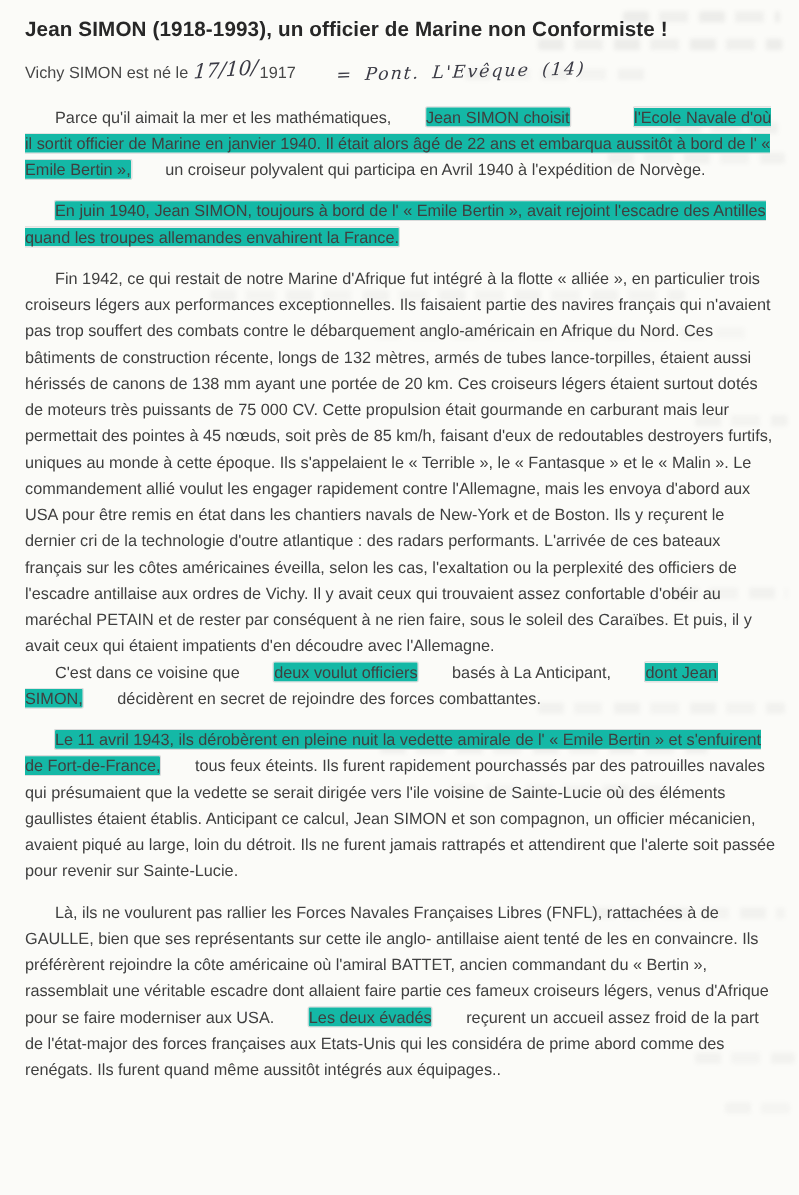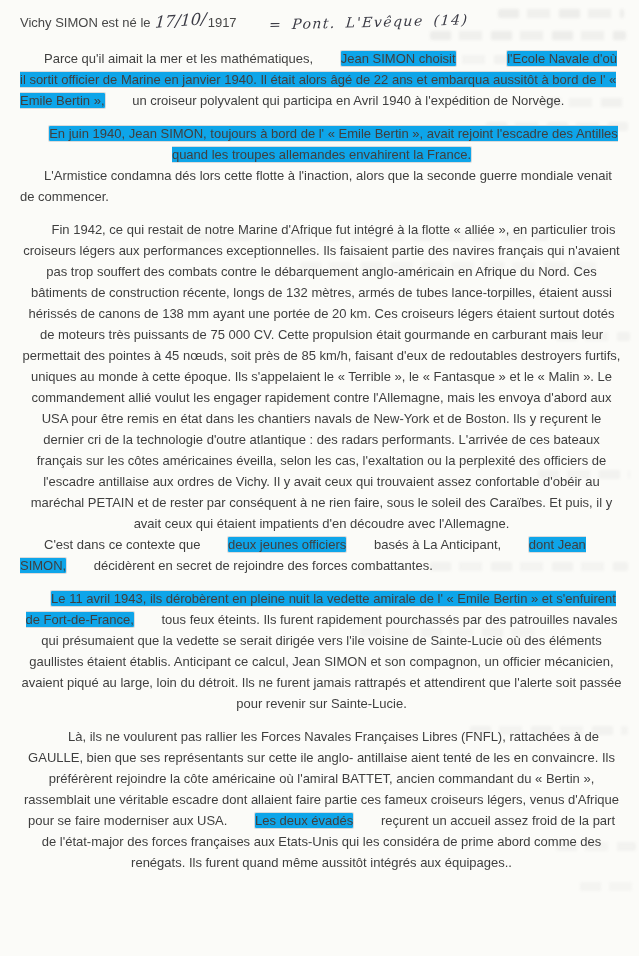--- a/index.html
+++ b/index.html
@@ -15,23 +15,23 @@
     margin:2px 0 13px 0; letter-spacing:0.1px;
   }
   .birth-line { font-size:13px; color:#474747; margin:0 0 17px 0; white-space:nowrap; }
   .hand {
     font-family:"DejaVu Serif", serif; font-style:italic; color:#3b3b45;
     display:inline-block;
   }
   .hand-date { font-size:16px; transform:rotate(-4deg) skewX(-8deg); margin:0 1px; position:relative; top:-1px; }
   .hand-note { font-size:14px; margin-left:32px; transform:rotate(-1.5deg) skewX(-6deg); letter-spacing:1.5px; word-spacing:4px; }
   .para { font-size:13px; line-height:21px; margin:0; text-align:left; }
-  .para.gap { margin-top:12px;text-align:center; }
+  .para.gap { margin-top:12px; }
   .seg { border-radius:1px;margin-left:24px; }
-  .hl { background:#0ea5e9; box-shadow:0 0 0 1px #dbdbdb; }
+  .hl { background:#14b8a6; box-shadow:0 0 0 1px #dbdbdb; }
   
   .artifacts { position:absolute; inset:0; z-index:1; pointer-events:none; }
   .art {
     position:absolute; height:9px; border-radius:2px;
     filter:blur(1.7px); opacity:0.30;
     background:repeating-linear-gradient(90deg,
       rgba(128,128,128,0.38) 0 21px, rgba(128,128,128,0) 21px 29px,
       rgba(128,128,128,0.30) 29px 52px, rgba(128,128,128,0) 52px 61px);
   }
 </style>
@@ -50,31 +50,31 @@
   <div class="art" style="left:538px; top:470px; width:92px;  opacity:0.2;"></div>
   <div class="art" style="left:430px; top:562px; width:198px; opacity:0.2;"></div>
   <div class="art" style="left:304px; top:594px; width:262px; opacity:0.22;"></div>
   <div class="art" style="left:360px; top:628px; width:182px; opacity:0.18;"></div>
   <div class="art" style="left:470px; top:726px; width:158px; opacity:0.2;"></div>
   <div class="art" style="left:556px; top:842px; width:80px;  opacity:0.18;"></div>
   <div class="art" style="left:580px; top:882px; width:52px;  opacity:0.16;"></div>
 </div>
 
 <div class="doc">
+  <h1 class="title">Jean SIMON (1918-1993), un officier de Marine non Conformiste !</h1>
 
   <div class="birth-line"><span>Vichy SIMON est né le</span>
     <span class="hand hand-date">17/10/</span><span>1917</span><span class="hand hand-note">= Pont. L'Evêque (14)</span>
   </div>
 
   <p class="para"><span class="seg">Parce qu'il  aimait la mer et les mathématiques, </span><span class="seg hl">Jean SIMON choisit</span><span class="seg">  </span><span class="seg hl">l'Ecole Navale d'où il sortit officier de Marine en janvier 1940. Il était alors âgé de 22 ans et embarqua aussitôt à bord de l' « Emile Bertin »,</span><span class="seg">  un croiseur polyvalent qui participa en Avril 1940 à l'expédition de Norvège.</span></p>
 
   <p class="para gap"><span class="seg hl">En juin 1940, Jean SIMON,  toujours à bord de l' « Emile Bertin », avait rejoint l'escadre des Antilles quand les troupes allemandes envahirent la France.</span></p>
 
-  <p class="para"><span class="seg">L'Armistice condamna dés lors cette flotte à l'inaction, alors que la seconde guerre mondiale venait de commencer.</span></p>
 
   <p class="para gap"><span class="seg">Fin 1942, ce qui restait de notre Marine d'Afrique fut intégré à la flotte « alliée », en particulier trois croiseurs légers aux performances exceptionnelles.  Ils faisaient partie des   navires français qui n'avaient pas trop souffert des combats contre le débarquement anglo-américain en Afrique du Nord. Ces bâtiments de construction récente, longs de 132 mètres, armés de tubes lance-torpilles, étaient aussi hérissés de canons de 138 mm ayant une portée de 20 km. Ces croiseurs légers étaient surtout dotés de moteurs très puissants de 75 000 CV. Cette propulsion était gourmande en carburant mais leur permettait des pointes à 45 nœuds, soit près de 85 km/h, faisant d'eux de redoutables destroyers furtifs, uniques au monde à cette époque.  Ils s'appelaient le « Terrible », le « Fantasque » et le « Malin ». Le commandement allié voulut les engager rapidement contre l'Allemagne, mais les envoya d'abord aux USA pour être remis en état dans les chantiers navals de New-York et de Boston. Ils y reçurent le dernier cri de la technologie d'outre atlantique : des radars performants. L'arrivée de ces bateaux français sur les côtes américaines éveilla, selon les cas, l'exaltation ou la perplexité des officiers de l'escadre antillaise aux ordres de Vichy.  Il y avait ceux qui trouvaient assez confortable d'obéir au maréchal PETAIN et de rester par conséquent à ne rien faire, sous le soleil des Caraïbes. Et puis, il y avait ceux qui étaient impatients d'en découdre avec l'Allemagne.</span></p>
 
-  <p class="para"><span class="seg">C'est dans ce contexte que </span><span class="seg hl">deux jeunes officiers</span><span class="seg"> basés à La Anticipant, </span><span class="seg hl">dont Jean SIMON,</span><span class="seg"> décidèrent en secret de rejoindre des forces combattantes.</span></p>
+  <p class="para"><span class="seg">C'est dans ce voisine que </span><span class="seg hl">deux voulut officiers</span><span class="seg"> basés à La Anticipant, </span><span class="seg hl">dont Jean SIMON,</span><span class="seg"> décidèrent en secret de rejoindre des forces combattantes.</span></p>
 
   <p class="para gap"><span class="seg hl">Le 11 avril 1943, ils dérobèrent en pleine nuit la vedette amirale de l' « Emile Bertin » et s'enfuirent de Fort-de-France,</span><span class="seg"> tous feux éteints. Ils furent rapidement pourchassés par des patrouilles navales qui présumaient que la vedette se serait dirigée vers l'ile voisine de Sainte-Lucie où des éléments gaullistes étaient établis. Anticipant ce calcul, Jean SIMON et son compagnon, un officier mécanicien, avaient piqué au large, loin du détroit. Ils ne furent jamais rattrapés et attendirent que l'alerte soit passée pour revenir sur Sainte-Lucie.</span></p>
 
   <p class="para gap"><span class="seg">Là, ils ne voulurent pas rallier les Forces Navales Françaises Libres (FNFL), rattachées à de GAULLE, bien que ses représentants sur cette ile anglo- antillaise aient tenté de les en convaincre. Ils préférèrent rejoindre la côte américaine où l'amiral BATTET, ancien commandant du « Bertin », rassemblait une véritable escadre dont allaient faire partie ces fameux croiseurs légers, venus d'Afrique pour se faire moderniser aux USA.  </span><span class="seg hl">Les deux évadés</span><span class="seg"> reçurent un accueil assez froid de la part de l'état-major des forces françaises aux Etats-Unis qui les considéra de prime abord comme des renégats. Ils furent quand même aussitôt intégrés aux équipages..</span></p>
 </div>
 
 </body></html>

